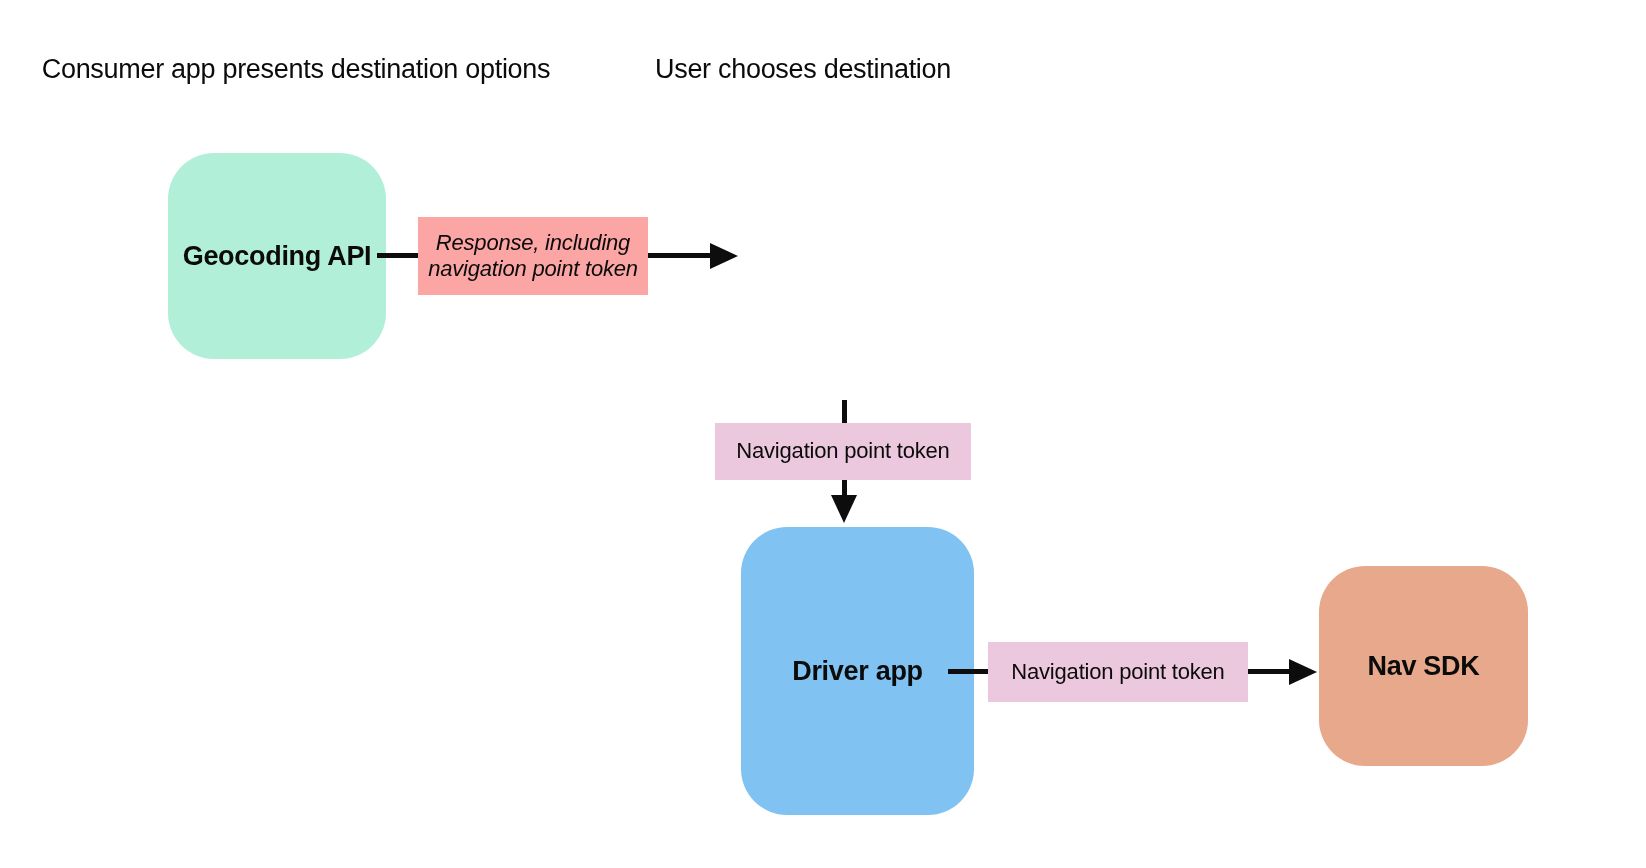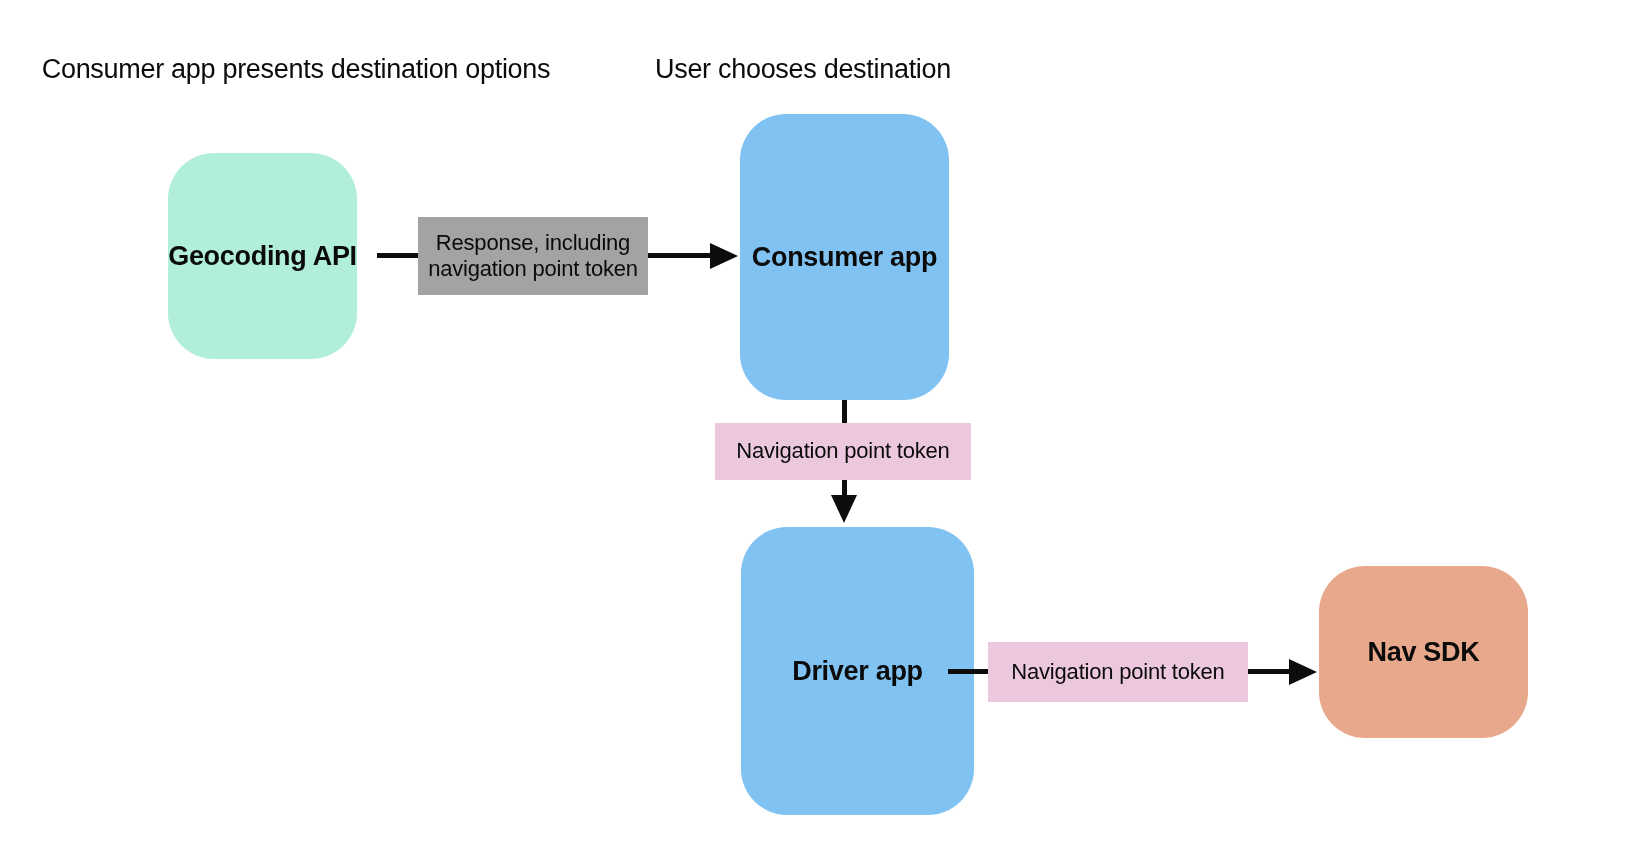--- a/index.html
+++ b/index.html
@@ -36,24 +36,24 @@
     position: absolute;
     border-radius: 46px;
     display: flex;
     align-items: center;
     justify-content: center;
     text-align: center;
     font-weight: bold;
     font-size: 27px;
     letter-spacing: -0.3px;
   }
-  .node.geocoding { left: 168px; top: 153px; width: 189px; height: 206px; }
+  .node.geocoding { left: 168px; top: 153px; width: 218px; height: 206px; }
   .node.consumer  { left: 740px; top: 114px; width: 209px; height: 286px; }
   .node.driver    { left: 741px; top: 527px; width: 233px; height: 288px; }
-  .node.navsdk    { left: 1319px; top: 566px; width: 209px; height: 172px; }
+  .node.navsdk    { left: 1319px; top: 566px; width: 209px; height: 200px; }
 
   
   .edge-label {
     position: absolute;
     display: flex;
     align-items: center;
     justify-content: center;
     text-align: center;
     font-size: 22px;
     line-height: 1.2;
@@ -102,33 +102,30 @@
 
 <div class="canvas">
 
   <div class="col-header h2">User chooses destination</div>
   <div class="col-header h1">Consumer app presents destination options</div>
 
   <div class="node geocoding" style="background-color: rgb(178, 239, 216);">
     <span>Geocoding API</span>
   </div>
 
-  <div class="node consumer" style="background-color: rgb(128, 194, 241);">
-    <span>Consumer app</span>
-  </div>
 
   <div class="node driver" style="background-color: rgb(128, 194, 241);">
     <span>Driver app</span>
   </div>
 
   <div class="node navsdk" style="background-color: rgb(231, 168, 139);">
     <span>Nav SDK</span>
   </div>
 
-  <div class="edge-label lbl1" style="background-color: #a3a3a3;">
+  <div class="edge-label lbl1" style="background-color: #fca5a5; font-style: italic;">
     <span>Response, including navigation point token</span>
   </div>
 
   <div class="edge-label lbl2" style="background-color: rgb(236, 200, 222);">
     <span>Navigation point token</span>
   </div>
 
   <div class="edge-label lbl3" style="background-color: rgb(236, 200, 222);">
     <span>Navigation point token</span>
   </div>

